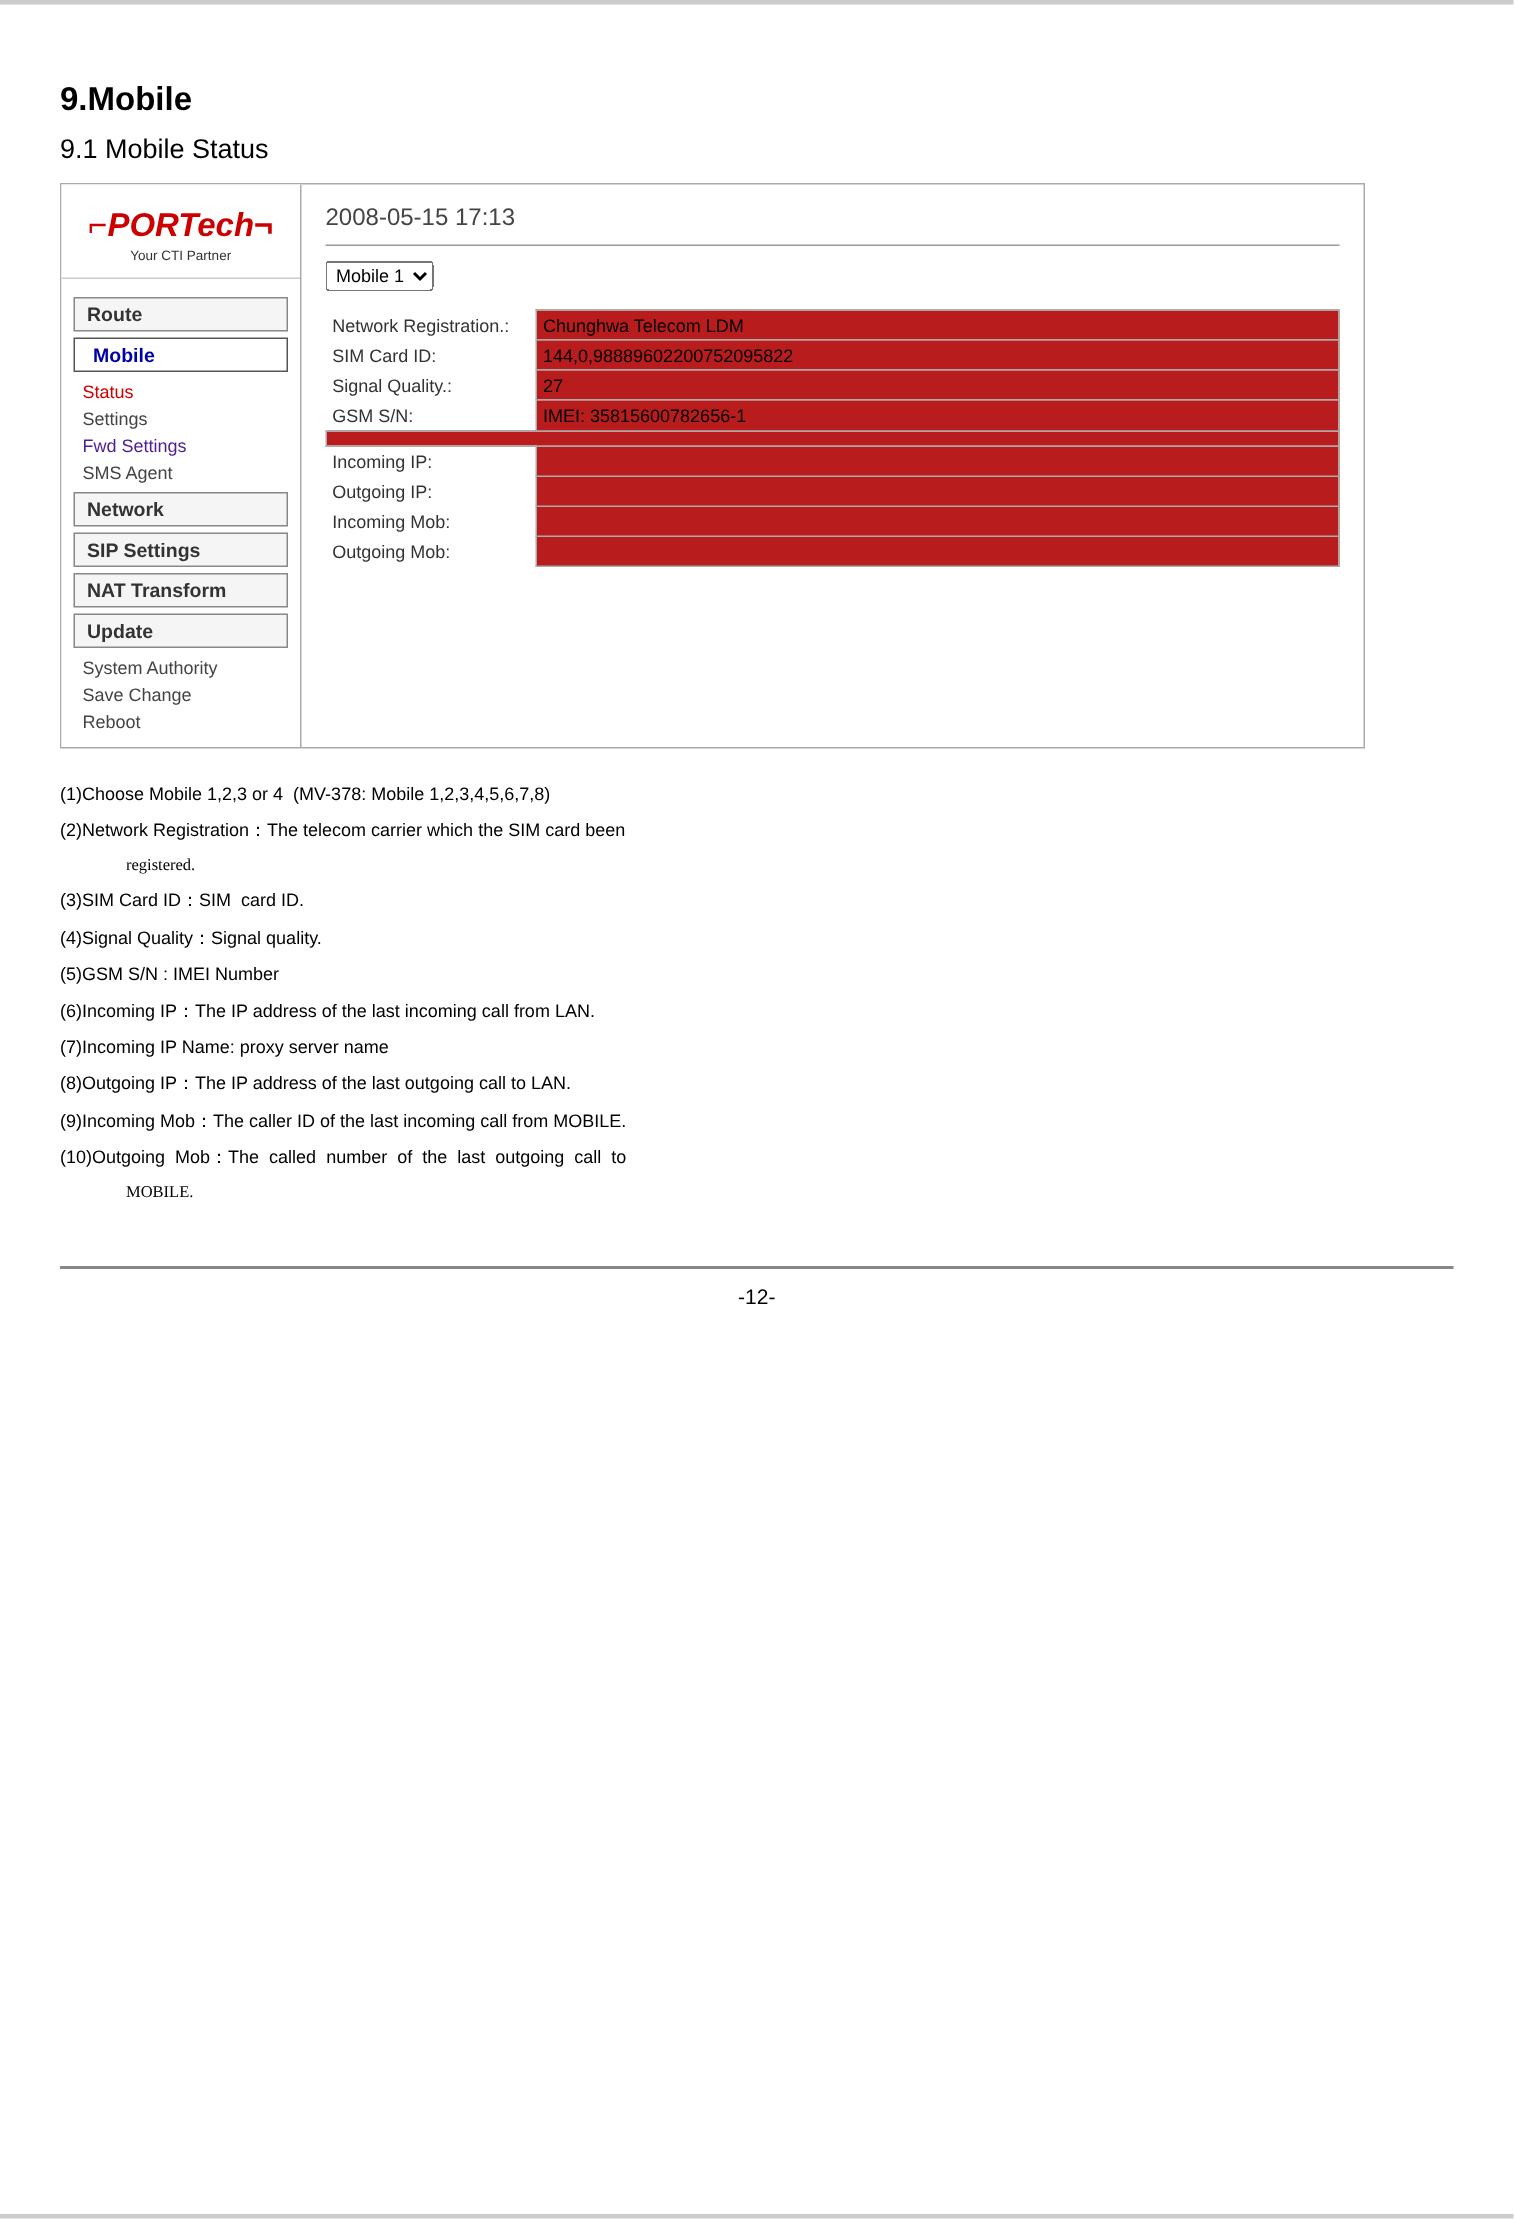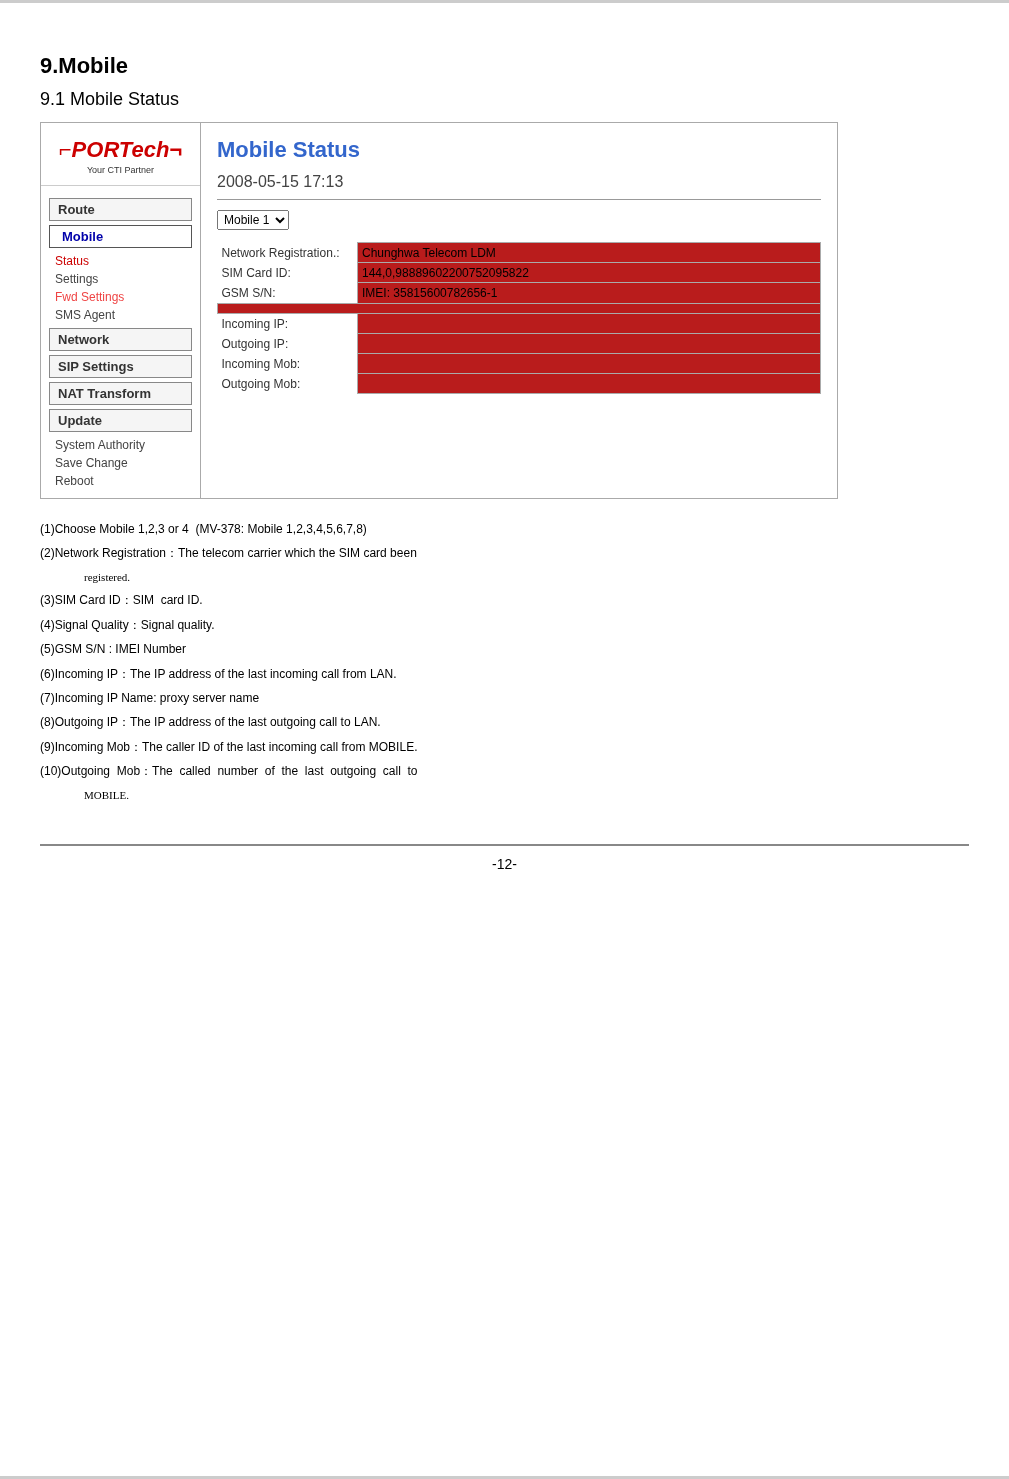--- a/index.html
+++ b/index.html
@@ -23,21 +23,21 @@
     }
 
     .section-title {
       font-size: 18px;
       margin-bottom: 12px;
     }
 
     .ui-frame {
       display: flex;
       border: 1px solid #aaa;
-      width: 798px;
+      width: 870px;
       margin-bottom: 20px;
     }
 
     
     .sidebar {
       width: 160px;
       border-right: 1px solid #aaa;
       background: #fff;
       flex-shrink: 0;
     }
@@ -93,21 +93,21 @@
       color: #444;
       cursor: pointer;
       display: block;
     }
 
     .sidebar-sub.active {
       color: #c00;
     }
 
     .sidebar-sub.blue {
-      color: #ef4444;
+      color: #4c1d95;
     }
 
     
     .content {
       flex: 1;
       padding: 14px 16px;
     }
 
     .content-title {
       font-size: 22px;
@@ -218,21 +218,20 @@
       <span class="sidebar-btn">SIP Settings</span>
       <span class="sidebar-btn">NAT Transform</span>
       <span class="sidebar-btn">Update</span>
       <span class="sidebar-sub">System Authority</span>
       <span class="sidebar-sub">Save Change</span>
       <span class="sidebar-sub">Reboot</span>
     </div>
   </div>
 
   <div class="content">
-    <div class="content-title">Mobile Status</div>
     <div class="datetime">2008-05-15 17:13</div>
     <hr class="divider-line">
     <div class="mobile-select-row">
       <select>
         <option>Mobile 1</option>
         <option>Mobile 2</option>
         <option>Mobile 3</option>
         <option>Mobile 4</option>
       </select>
     </div>
@@ -240,20 +239,24 @@
       <tbody>
           <tr>
         <td>Network Registration.:</td>
         <td>Chunghwa Telecom LDM</td>
       </tr>
       <tr>
         <td>SIM Card ID:</td>
         <td>144,0,98889602200752095822</td>
       </tr>
       <tr>
+        <td>Signal Quality.:</td>
+        <td>27</td>
+      </tr>
+      <tr>
         <td>GSM S/N:</td>
         <td>IMEI: 35815600782656-1</td>
       </tr>
       <tr class="spacer-row">
             <td colspan="2"></td>
           </tr>
       <tr>
         <td>Incoming IP:</td>
         <td>&nbsp;</td>
       </tr>

